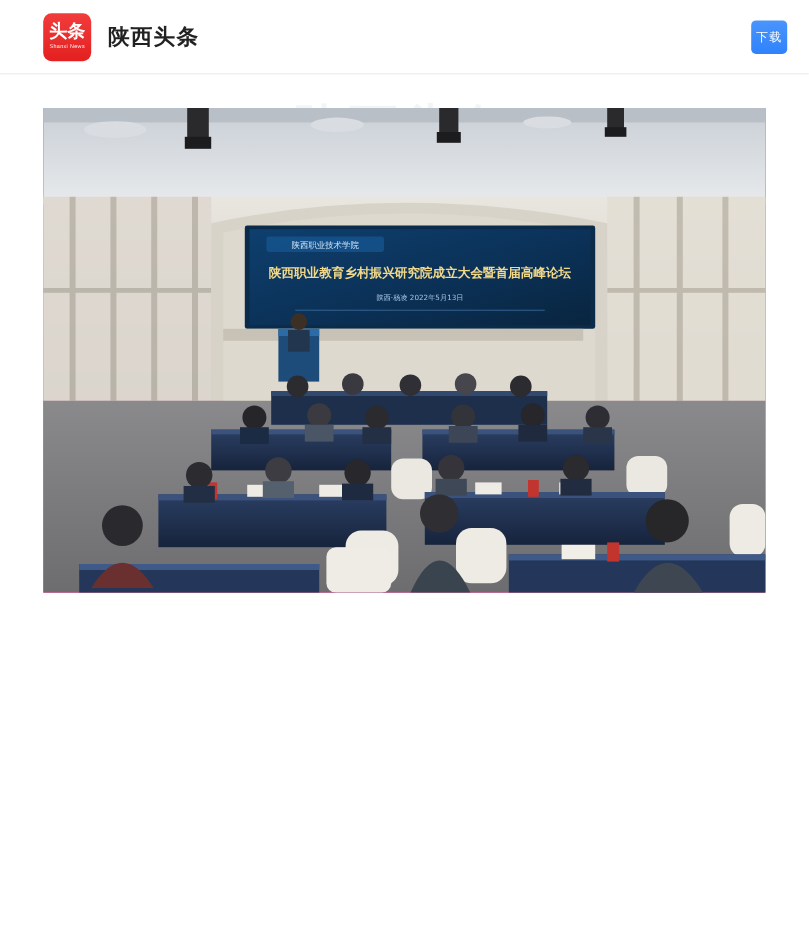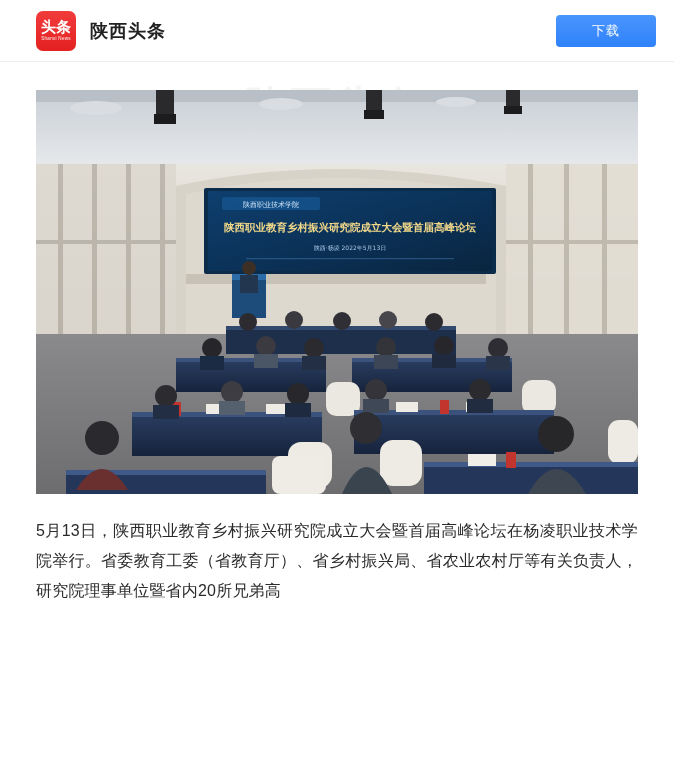--- a/index.html
+++ b/index.html
@@ -64,24 +64,24 @@
     font-weight: bold;
     color: #222;
     margin-left: 14px;
     letter-spacing: 1px;
   }
   .header-spacer { flex: 1; }
   .download-btn {
     background: #3a8bfd;
     background: linear-gradient(180deg, #4a95fd 0%, #2f82fb 100%);
     color: #fff;
-    font-size: 13px;
+    font-size: 10px;
     border: none;
     border-radius: 4px;
-    padding: 7px 36px;
+    padding: 7px 4px;
     cursor: pointer;
     letter-spacing: 1px;
     font-family: Liberation Serif, serif;
   }
 
   
   .article {
     padding: 0 36px;
     box-sizing: border-box;
     position: relative;
@@ -349,15 +349,14 @@
           <path d="M40 400 Q66 358 92 400 Z" fill="#6a2f2f"></path>
           <circle cx="330" cy="338" r="16" fill="#2e2e33"></circle>
           <path d="M306 404 Q330 350 356 404 Z" fill="#3a444f"></path>
           <circle cx="520" cy="344" r="18" fill="#272729"></circle>
           <path d="M492 404 Q520 354 550 404 Z" fill="#3e4651"></path>
           <rect x="236" y="366" width="54" height="38" rx="8" fill="#efebe5"></rect>
         </g>
       </svg>
     </div>
 
-    <p class="body-text">5月13日，陕西职业教育乡村振兴研究院成立大会暨首届高峰论坛在杨凌职业技术学院举行。省委教育工委（省教育厅）、省乡村振兴局、省农业农村厅等有关负责人，研究院理事单位暨省内20所兄弟高</p>
   </div>
 </div>
 
 </body></html>

